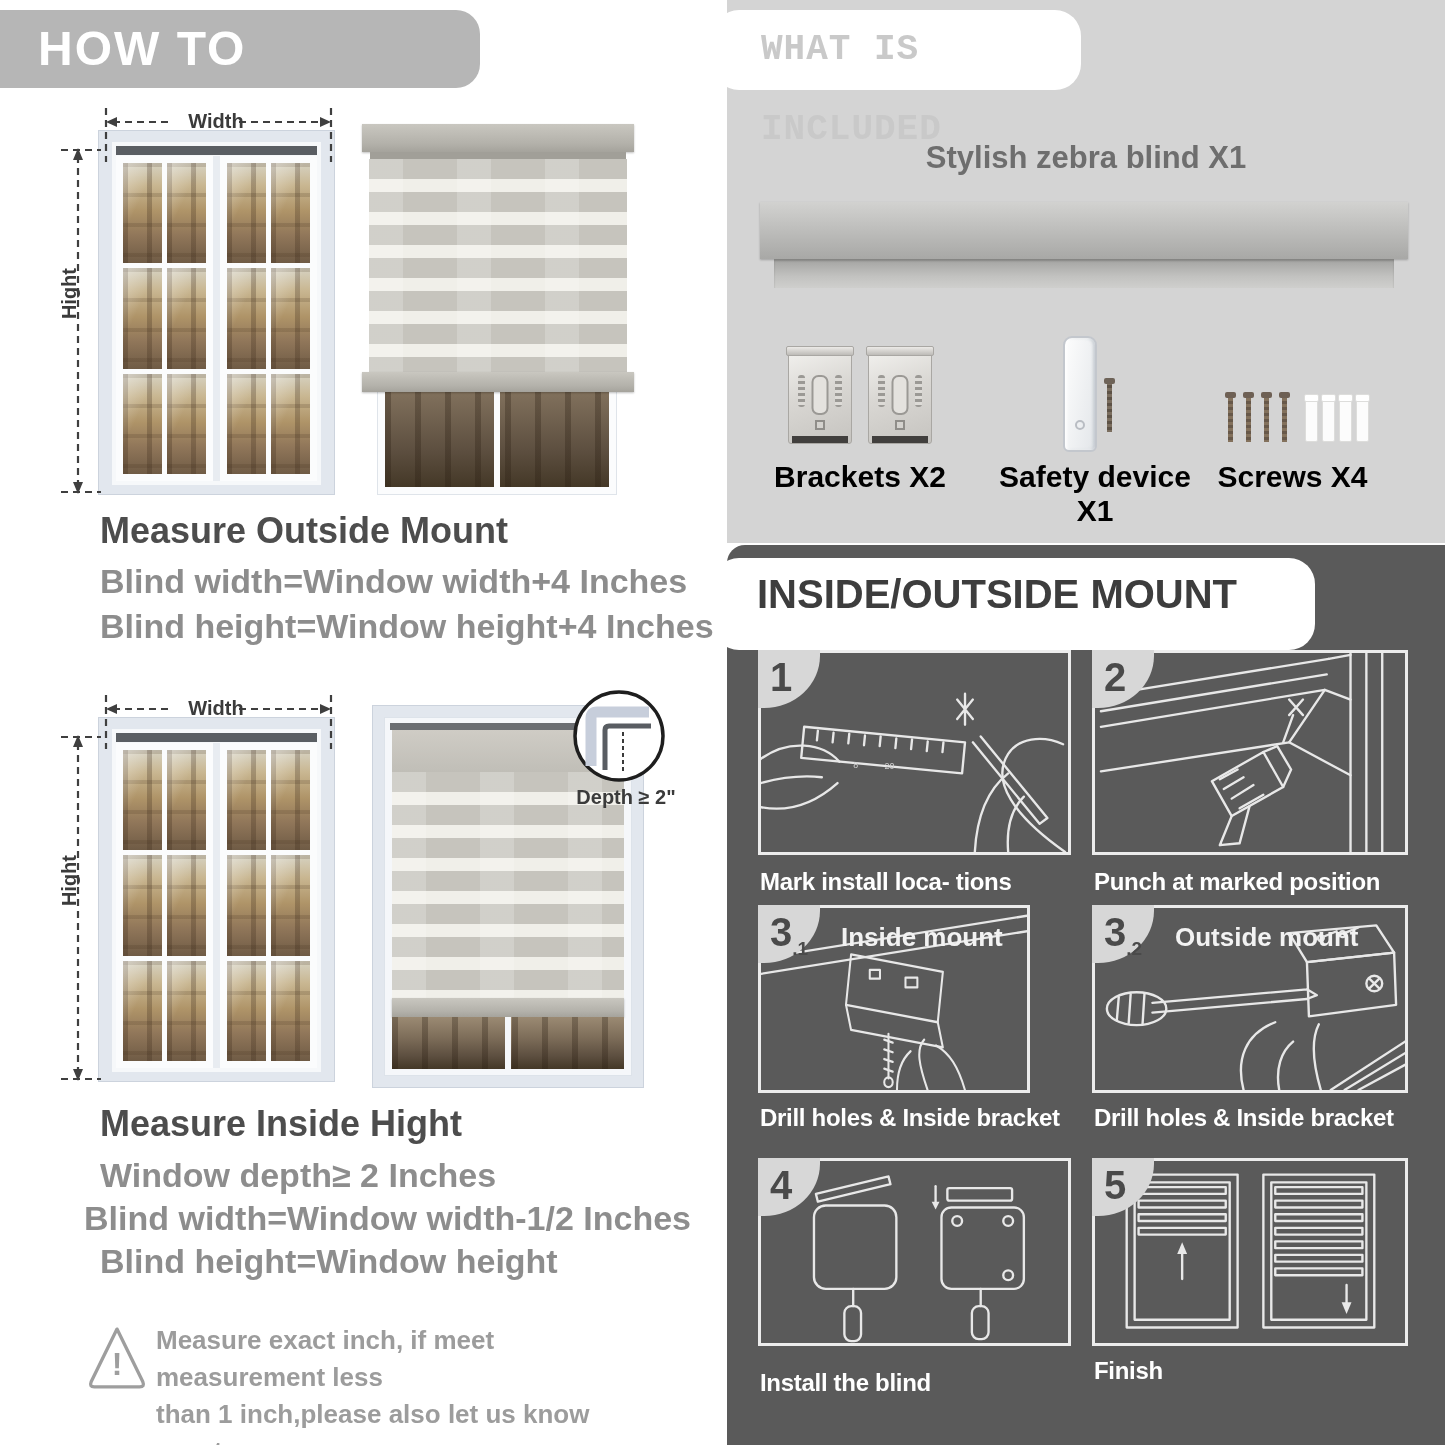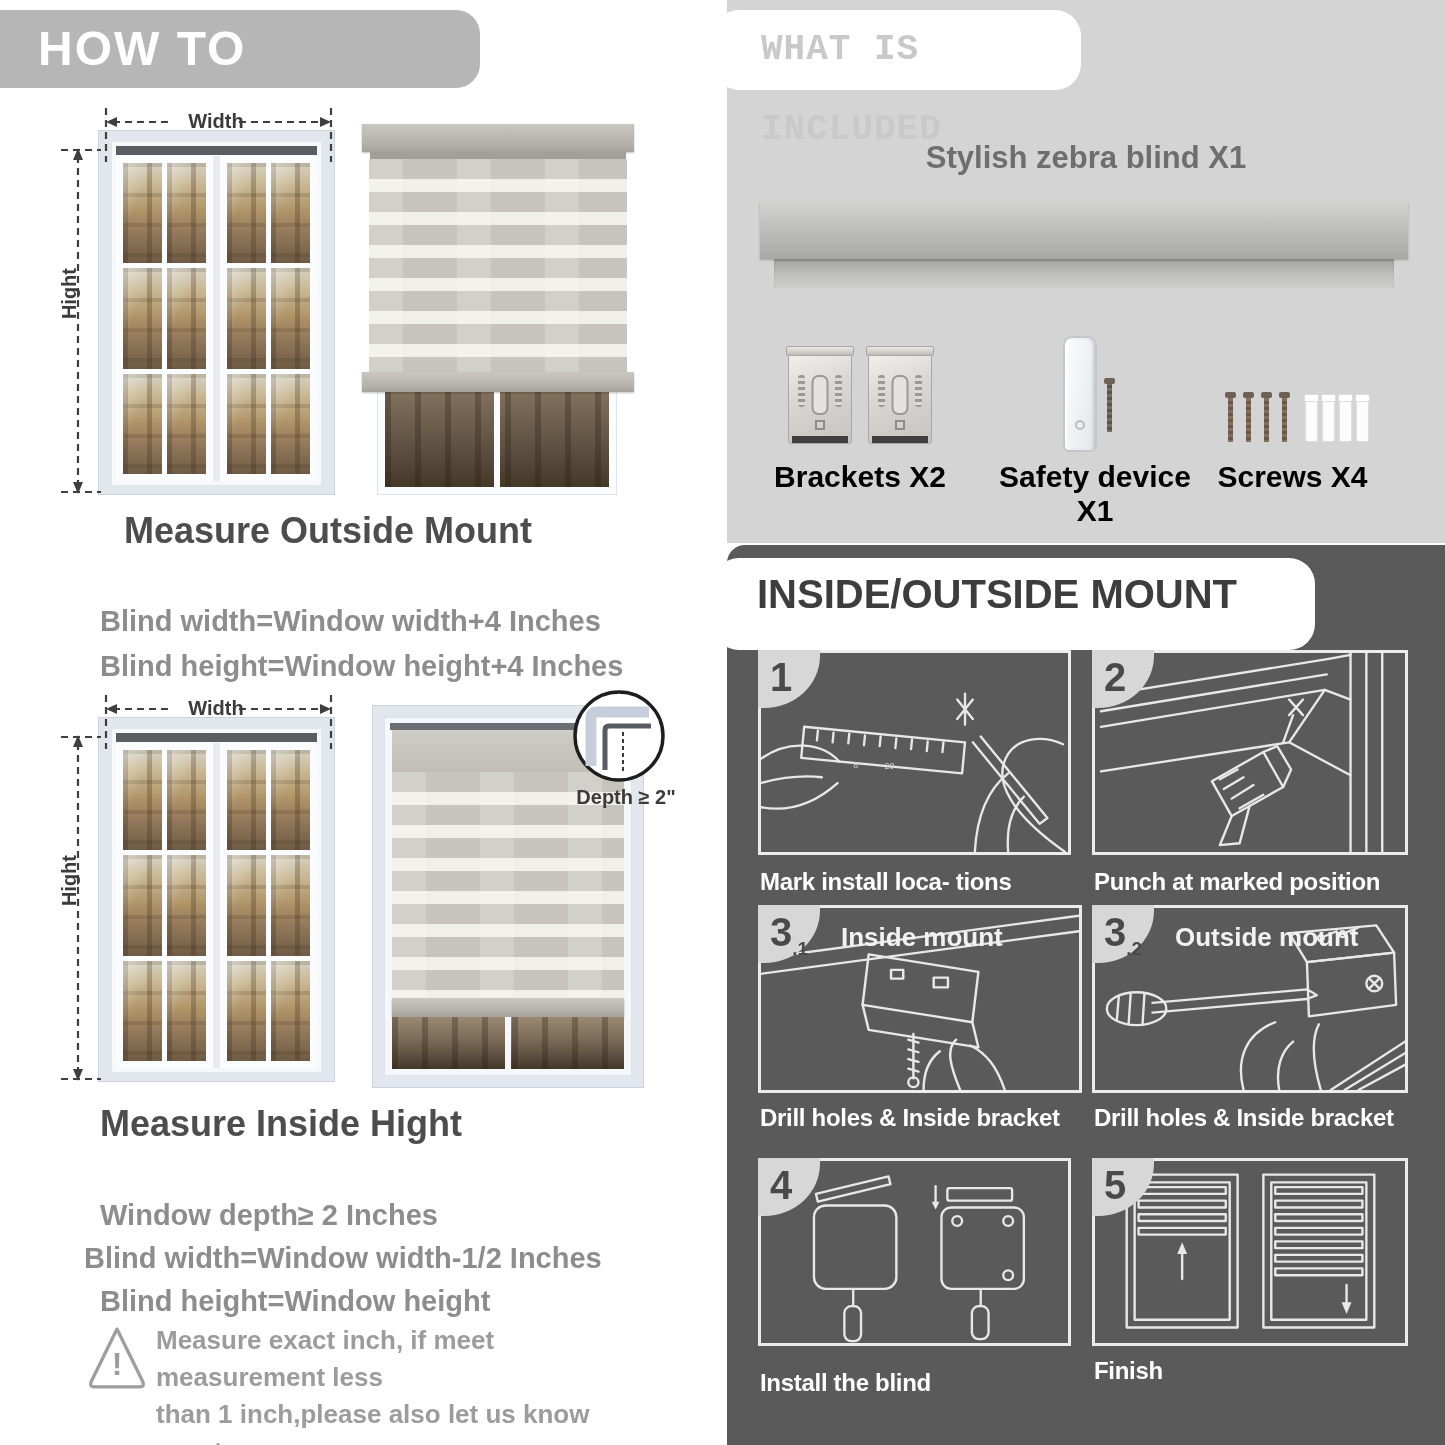--- a/index.html
+++ b/index.html
@@ -54,21 +54,21 @@
   .b2-inner{position:absolute;inset:12px;background:#f5f7fa;box-shadow:inset 0 0 0 1px #dde3ea;}
   .b2-slot{position:absolute;left:18px;right:18px;top:18px;height:7px;background:#6b6e72;}
   .b2-cassette{position:absolute;left:20px;right:20px;top:25px;height:42px;
                background:linear-gradient(180deg,#cfccc5 0%,#c0beb7 100%);}
   .b2-fabric{position:absolute;left:20px;right:20px;top:67px;height:226px;}
   .b2-rail{position:absolute;left:20px;right:20px;top:293px;height:19px;}
   .b2-glass{position:absolute;left:20px;right:20px;top:312px;height:52px;}
   .b2-glass .mull{position:absolute;top:0;bottom:0;left:50%;width:6px;margin-left:-3px;background:#f5f7fa;}
 
   .title-dark{color:#4d4d4d;font-size:36px;font-weight:bold;}
-  .line-gray{color:#8d8d8d;font-size:29px;font-weight:bold;margin-top:43px;}
+  .line-gray{color:#8d8d8d;font-size:34px;font-weight:bold;}
   .warn-text{color:#9c9c9c;font-size:26px;font-weight:bold;line-height:37px;}
   .warn-mark{color:#9e9e9e;font-size:32px;font-weight:bold;text-align:center;}
 
   
   .panel-light{left:727px;top:0;width:718px;height:543px;background:#d4d4d4;}
   .wi-header{left:713px;top:10px;width:368px;height:80px;background:#fff;border-radius:26px;
              color:#c9c9c9;font-size:36px;font-weight:bold;line-height:80px;padding-left:48px;
              box-sizing:border-box;letter-spacing:1px;font-family:Liberation Mono, monospace;}
   .blind-label{left:727px;top:140px;width:718px;text-align:center;color:#6e6e6e;
                font-size:31px;font-weight:bold;}
@@ -185,21 +185,21 @@
 
   <div class="abs miniwin" style="left:377px;top:332px;width:240px;height:163px;z-index:1;">
     <div class="glass street"></div>
       <div class="mull"></div>
   </div>
   <div class="abs stripes" style="left:369px;top:159px;width:258px;height:213px;z-index:2;"></div>
   <div class="abs bar-gray" style="left:362px;top:124px;width:272px;height:28px;z-index:3;"></div>
   <div class="abs" style="left:370px;top:152px;width:256px;height:7px;background:#a19f98;z-index:3;"></div>
   <div class="abs bar-gray" style="left:362px;top:372px;width:272px;height:20px;z-index:3;"></div>
 
-  <div class="abs title-dark" style="left:100px;top:510px;margin-left:24px;">Measure Outside Mount</div>
+  <div class="abs title-dark" style="left:100px;top:510px;">Measure Outside Mount</div>
   <div class="abs line-gray" style="left:100px;top:562px;">Blind width=Window width+4 Inches</div>
   <div class="abs line-gray" style="left:100px;top:607px;">Blind height=Window height+4 Inches</div>
 
   <div class="abs window" style="left:98px;top:717px;">
     <div class="win-wall"></div>
     <div class="win-frame">
       <div class="win-head"></div>
       <div class="win-body">
         <div class="casement">
           <div class="pane"></div>
@@ -351,21 +351,21 @@
       <path d="M170,102 L184,96 L198,120 L190,138"></path>
       <path d="M190,92 L200,64"></path>
       <path d="M196,48 l14,16 M210,48 l-14,16"></path>
       <path d="M138,168 L126,198 M156,158 L146,196 M126,198 L146,196"></path>
     </svg>
     <div class="badge"><span>2</span><span class="sub"></span></div>
 
   </div>
   <div class="abs caption" style="left:1094px;top:868px;">Punch at  marked position</div>
 
-  <div class="abs step-panel" style="left:758px;top:905px;width:324px;height:188px;">
+  <div class="abs step-panel" style="left:758px;top:905px;width:272px;height:188px;">
     <svg class="art" viewBox="0 0 313 188" preserveAspectRatio="none">
       <path d="M0,52 L313,8 M0,68 L313,24"></path>
       <polygon points="106,48 214,66 208,118 100,100"></polygon>
       <path d="M100,100 L106,126 L214,144 L208,118"></path>
       <rect x="128" y="64" width="12" height="9"></rect>
       <rect x="170" y="72" width="14" height="10"></rect>
       <path d="M150,130 L150,176"></path>
       <path d="M145,136 l10,3 M145,146 l10,3 M145,156 l10,3 M145,166 l10,3"></path>
       <circle cx="150" cy="180" r="5"></circle>
       <path d="M196,188 C186,162 182,146 192,136"></path>

